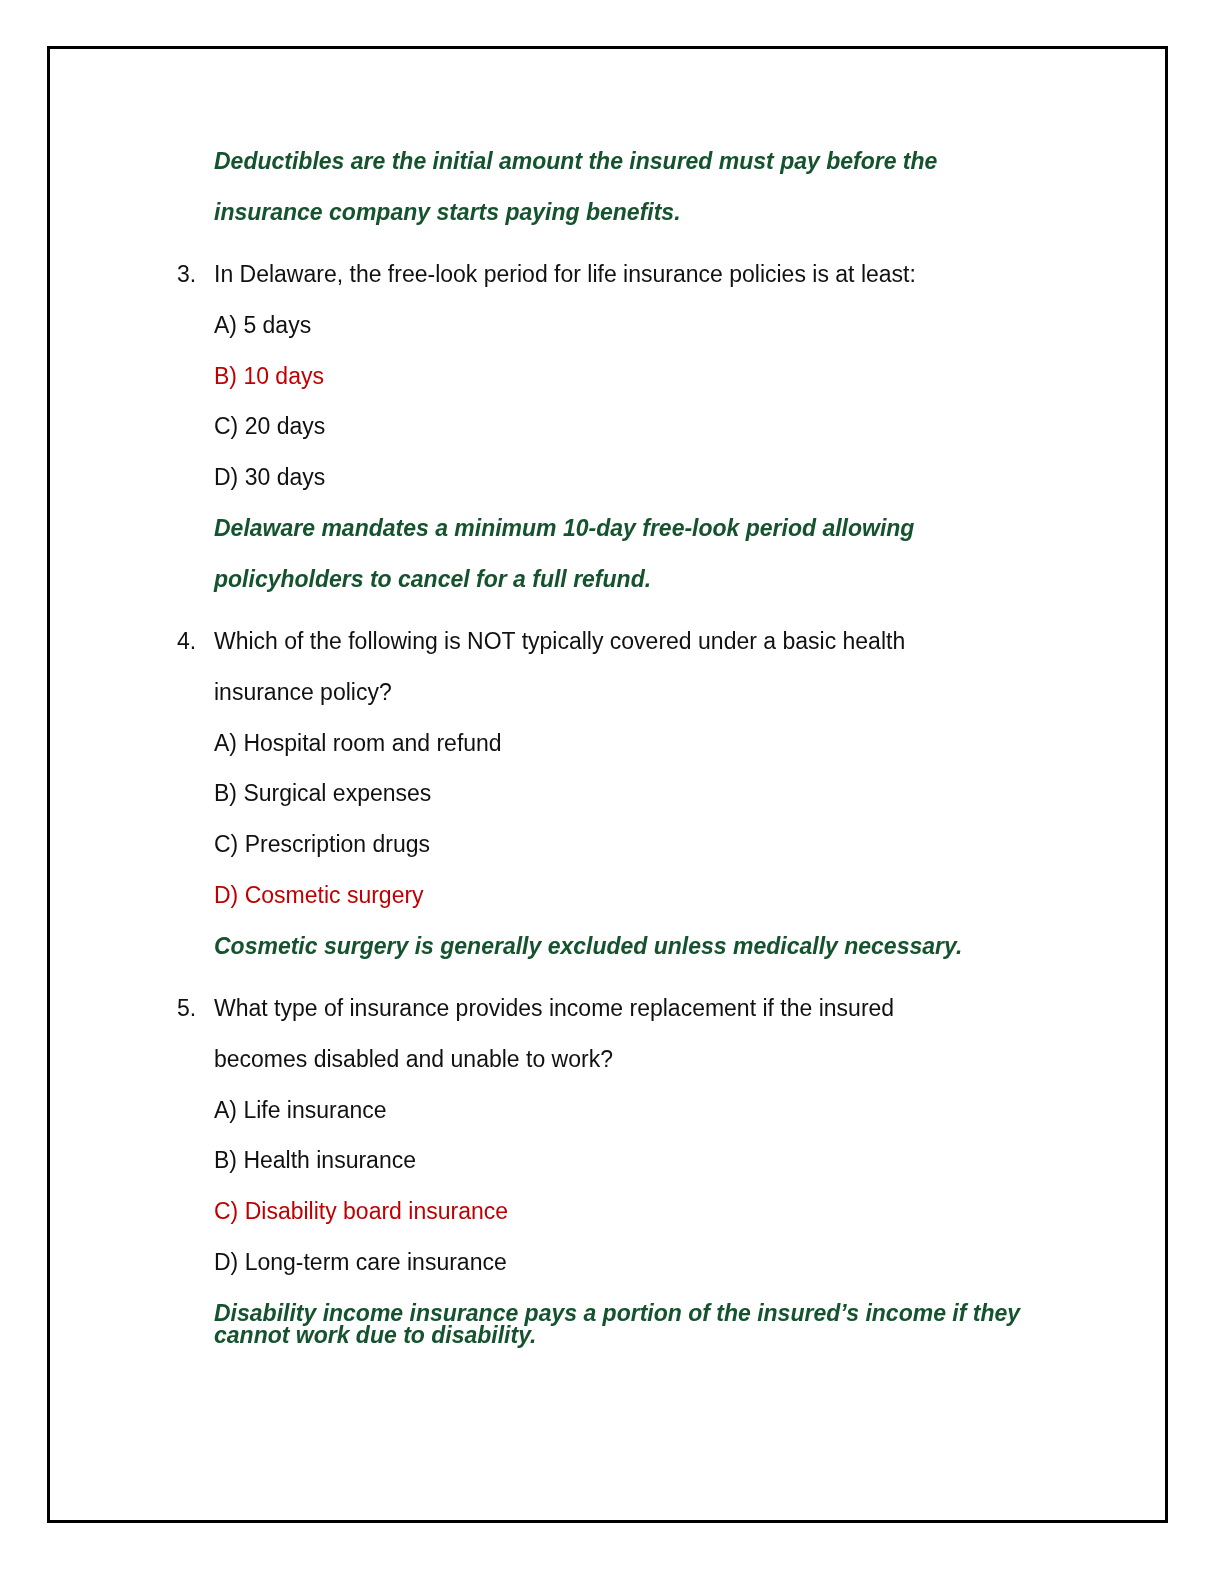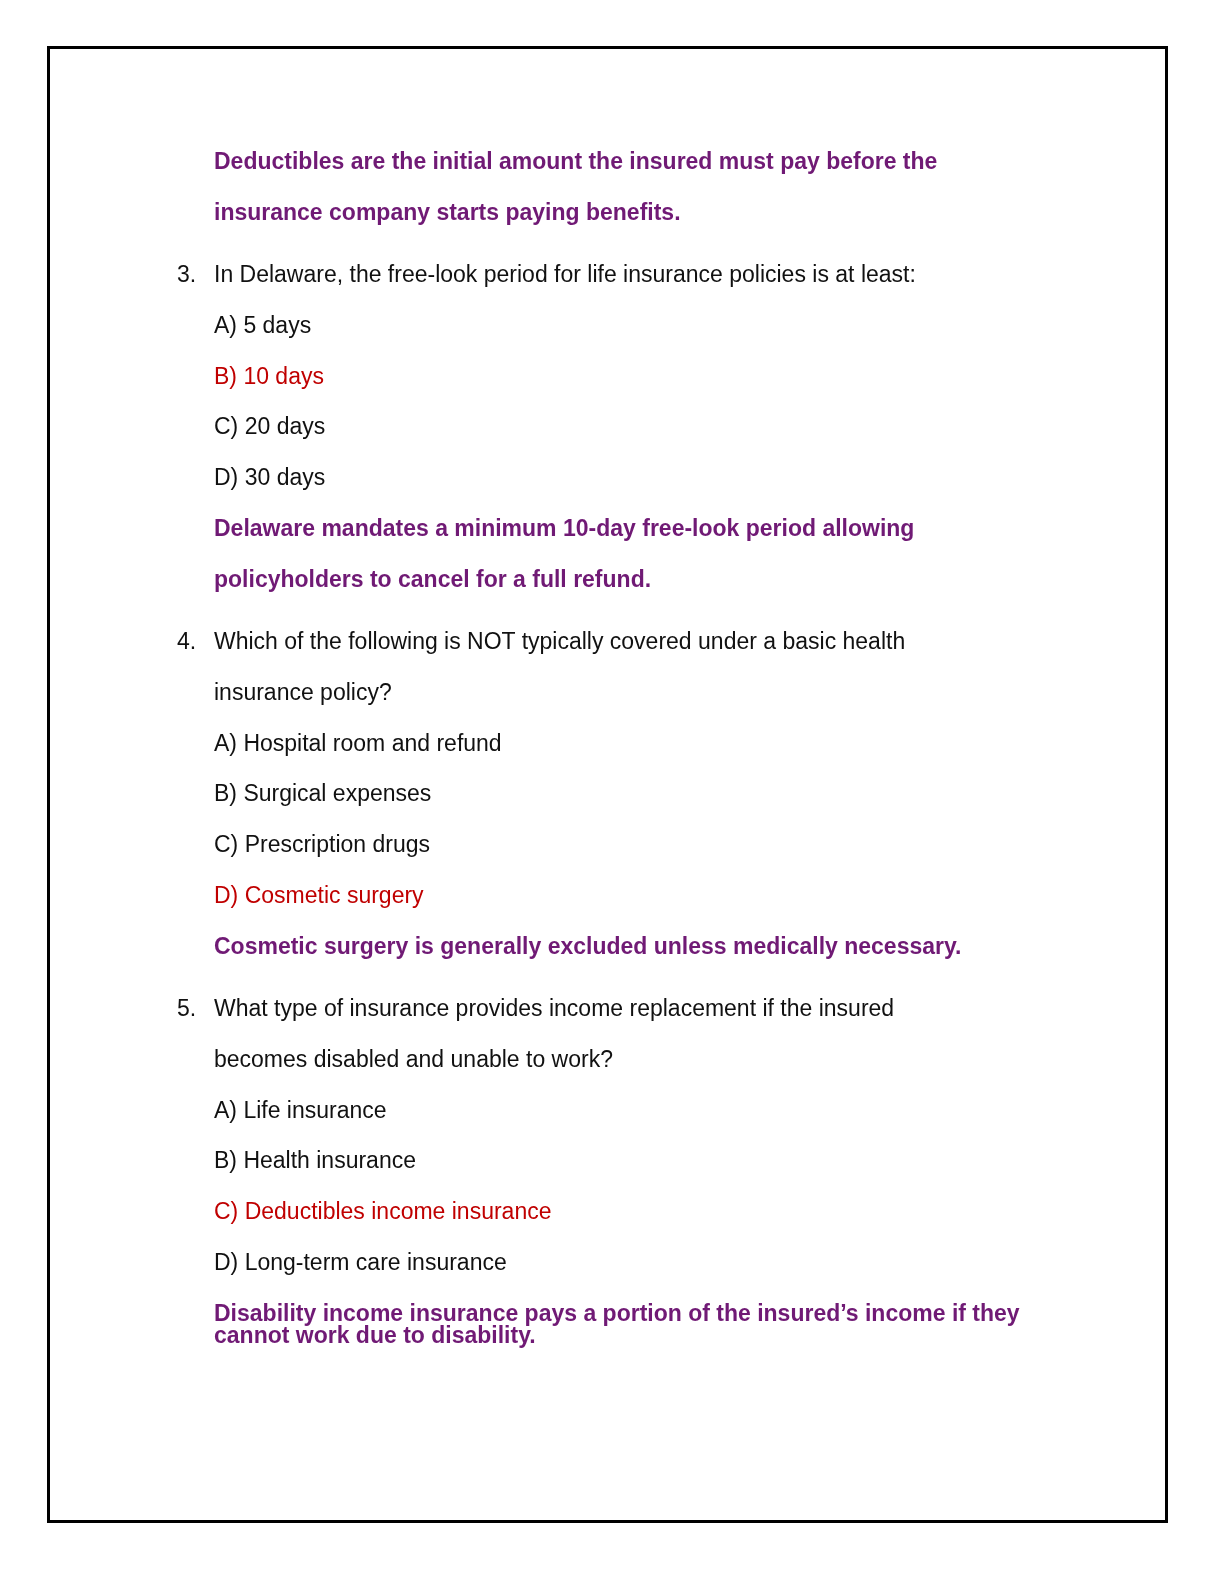--- a/index.html
+++ b/index.html
@@ -6,21 +6,21 @@
   body { width: 1224px; height: 1584px; position: relative; overflow: hidden; }
   .page-border {
     position: absolute; left: 47px; top: 46px; width: 1115px; height: 1471px;
     border: 3px solid #000000;
   }
   .line {
     position: absolute; left: 214px; font-family: "Liberation Sans", "DejaVu Sans", sans-serif;
     font-size: 23px; line-height: 30px; white-space: nowrap; color: #111111;
   }
   .num { position: absolute; left: 177px; }
-  .expl { color: #701a75; font-weight: bold; }
+  .expl { color: #14532d; font-weight: bold; font-style: italic; }
   .correct { color: #c00000; font-weight: normal; }
 </style>
 </head>
 <body>
 
 <div class="page-border"></div>
 
 <div class="line expl" style="top:146px">Deductibles are the initial amount the insured must pay before the</div>
 <div class="line expl" style="top:197px">insurance company starts paying benefits.</div>
 
@@ -40,16 +40,16 @@
 <div class="line" style="top:778px">B) Surgical expenses</div>
 <div class="line" style="top:829px">C) Prescription drugs</div>
 <div class="line correct" style="top:880px">D) Cosmetic surgery</div>
 <div class="line expl" style="top:931px">Cosmetic surgery is generally excluded unless medically necessary.</div>
 
 <div class="line num" style="top:993px">5.</div>
 <div class="line" style="top:993px">What type of insurance provides income replacement if the insured</div>
 <div class="line" style="top:1044px">becomes disabled and unable to work?</div>
 <div class="line" style="top:1095px">A) Life insurance</div>
 <div class="line" style="top:1145px">B) Health insurance</div>
-<div class="line correct" style="top:1196px">C) Deductibles income insurance</div>
+<div class="line correct" style="top:1196px">C) Disability board insurance</div>
 <div class="line" style="top:1247px">D) Long-term care insurance</div>
 <div class="line expl" style="top:1298px">Disability income insurance pays a portion of the insured’s income if they</div>
 <div class="line expl" style="top:1320px">cannot work due to disability.</div>
 
 </body></html>

